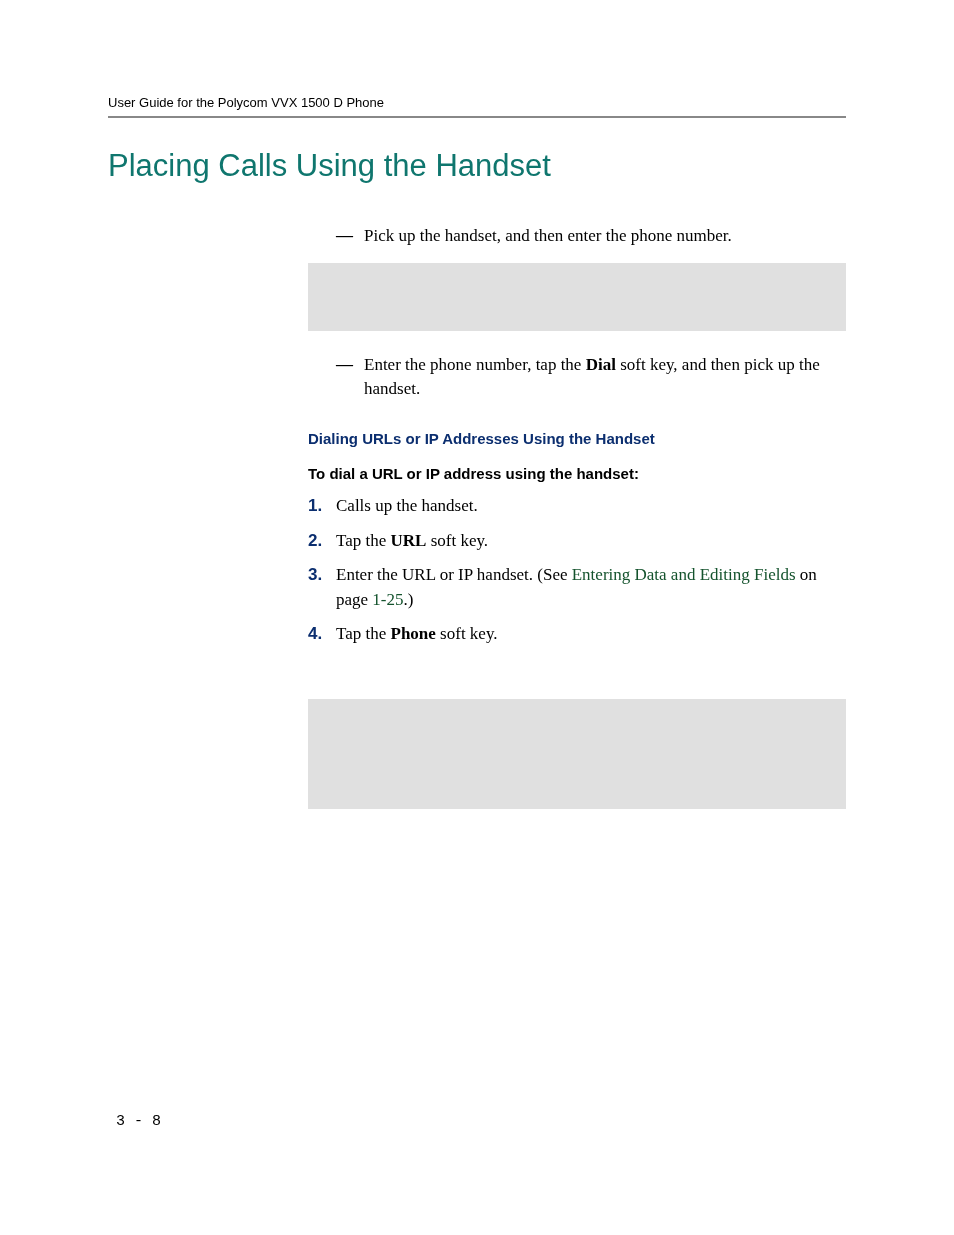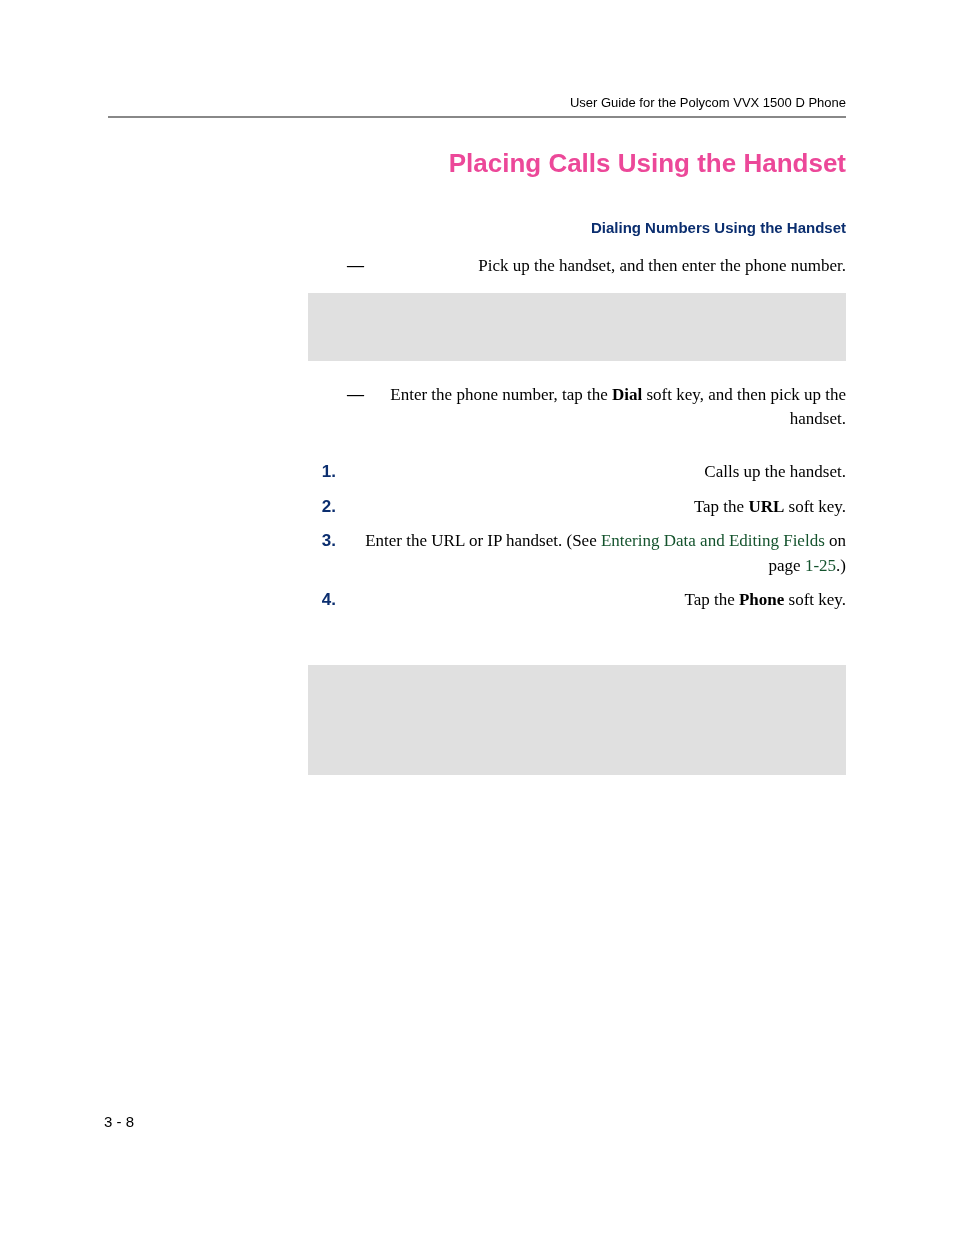--- a/index.html
+++ b/index.html
@@ -8,38 +8,37 @@
     background: #fff;
     font-family: Georgia, 'Times New Roman', serif;
     color: #000;
   }
   .page {
     width: 954px;
     height: 1225px;
     position: relative;
     box-sizing: border-box;
     padding: 95px 108px 0 108px;
-    text-align: right;
   }
   .running-header {
     font-family: 'Futura', 'Trebuchet MS', Arial, sans-serif;
     font-size: 13px;
     color: #000;
     margin-bottom: 6px;
   }
   .header-rule {
     border: none;
     border-top: 2px solid #888;
     margin: 0 0 30px 0;
   }
   .h1 {
     font-family: 'Futura', 'Trebuchet MS', Arial, sans-serif;
-    font-size: 26px;
-    font-weight: bold;
-    color: #ec4899;
+    font-size: 31px;
+    font-weight: normal;
+    color: #0f766e;
     margin: 0 0 40px 0;
   }
   .content-block {
     margin-left: 200px;
   }
   .h3 {
     font-family: 'Futura', 'Trebuchet MS', Arial, sans-serif;
     font-size: 15px;
     font-weight: bold;
     color: #0b2e6f;
@@ -100,60 +99,61 @@
     height: 110px;
     margin: 14px 0 22px 0;
   }
   .bold-inline { font-weight: bold; }
   .link {
     color: #14532d;
   }
   .page-num {
     position: absolute;
     bottom: 95px;
-    left: 104px;
+    left: 116px;
     font-size: 15px;
-    font-family: Liberation Sans, sans-serif;
+    font-family: Liberation Mono, monospace;
   }
   .or-text {
     font-size: 17px;
     margin: 0 0 10px 28px;
   }
 </style>
 </head>
 <body>
 
 <div class="page">
 
   <div class="running-header">User Guide for the Polycom VVX 1500 D Phone</div>
   <hr class="header-rule">
 
   <h1 class="h1">Placing Calls Using the Handset</h1>
 
   <div class="content-block">
 
-    <div class="h3">Dialing Numbers Using the Handset</div>
 
     <div class="dash-item">
       <span class="dash">—</span>
       <span class="dash-body">Pick up the handset, and then enter the phone number.</span>
     </div>
 
     <div class="gray-box"></div>
 
 
     <div class="dash-item">
       <span class="dash">—</span>
       <span class="dash-body">
         <span>Enter the phone number, tap the </span><span class="bold-inline">Dial</span><span> soft key, and then pick up the handset.</span>
       </span>
     </div>
 
     <div style="height:18px"></div>
 
+    <div class="h3">Dialing URLs or IP Addresses Using the Handset</div>
+    <div class="bold-para">To dial a URL or IP address using the handset:</div>
 
     <div class="num-item">
       <span class="num">1.</span>
       <span class="num-body">Calls up the handset.</span>
     </div>
 
     <div class="num-item">
       <span class="num">2.</span>
       <span class="num-body">
         <span>Tap the </span><span class="bold-inline">URL</span><span> soft key.</span>

